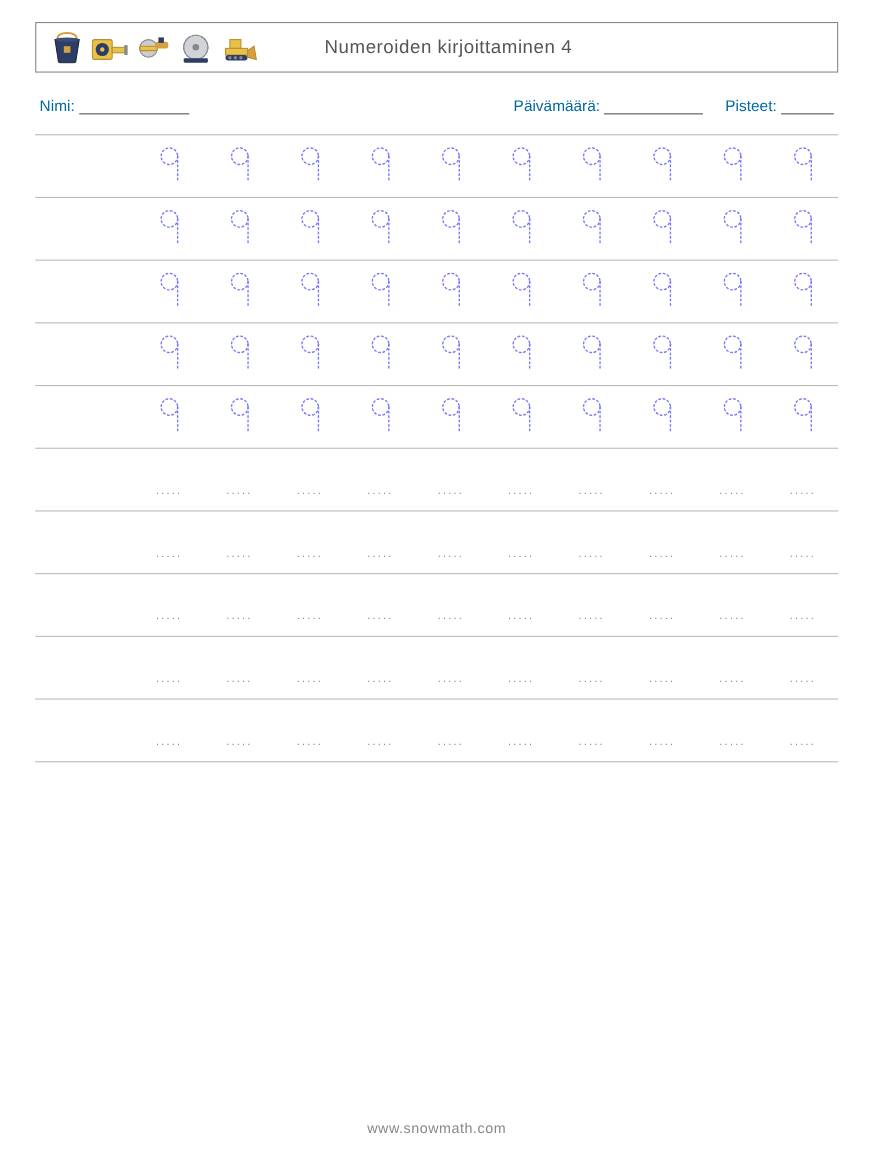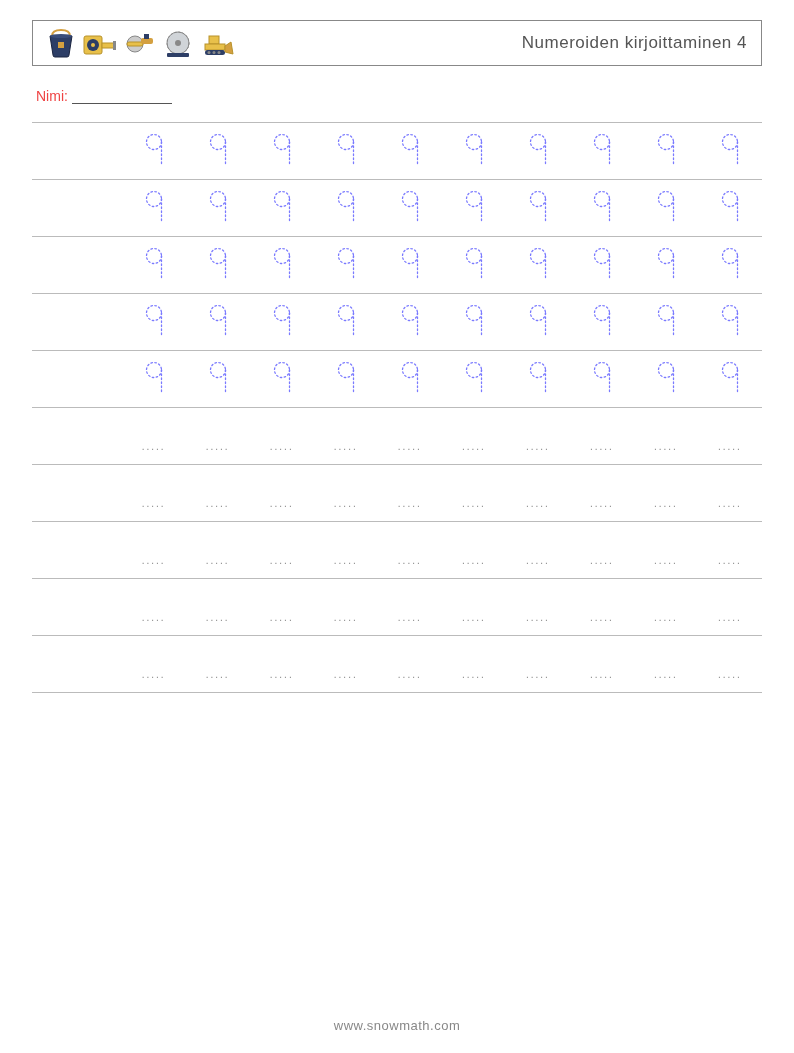--- a/index.html
+++ b/index.html
@@ -26,30 +26,30 @@
     box-sizing: border-box;
     margin-bottom: 20px;
   }
   .icons {
     display: flex;
     gap: 8px;
     align-items: flex-end;
   }
   .title {
     flex: 1;
-    text-align: right;
+    text-align: left;
     font-size: 17px;
     letter-spacing: 0.5px;
     color: #555;
     padding-left:60px;
   }
   .meta-row {
     display: flex;
     font-size: 14px;
-    color: #ef4444;
+    color: #0369a1;
     margin-bottom: 18px;
     padding: 0 4px;
   }
   .meta-left { flex: 1; }
   .meta-right { display: flex; gap: 20px; }
   .blank {
     display: inline-block;
     border-bottom: 1px solid #555;
     height: 1em;
     vertical-align: baseline;
@@ -151,20 +151,30 @@
       </svg>
     </div>
     <div class="title">Numeroiden kirjoittaminen 4</div>
   </div>
 
   <div class="meta-row">
     <div class="meta-left">
       <span>Nimi:</span>
       <span class="blank w1"></span>
     </div>
+    <div class="meta-right">
+      <div>
+        <span>Päivämäärä:</span>
+        <span class="blank w2"></span>
+      </div>
+      <div>
+        <span>Pisteet:</span>
+        <span class="blank w3"></span>
+      </div>
+    </div>
   </div>
 
   <div class="worksheet" id="worksheet">
       <div class="wrow">
         <div class="wcell first"></div>
         <div class="wcell">
           <svg class="trace9" viewBox="0 0 22 36">
             <use href="#trace9"></use>
           </svg>
         </div>

